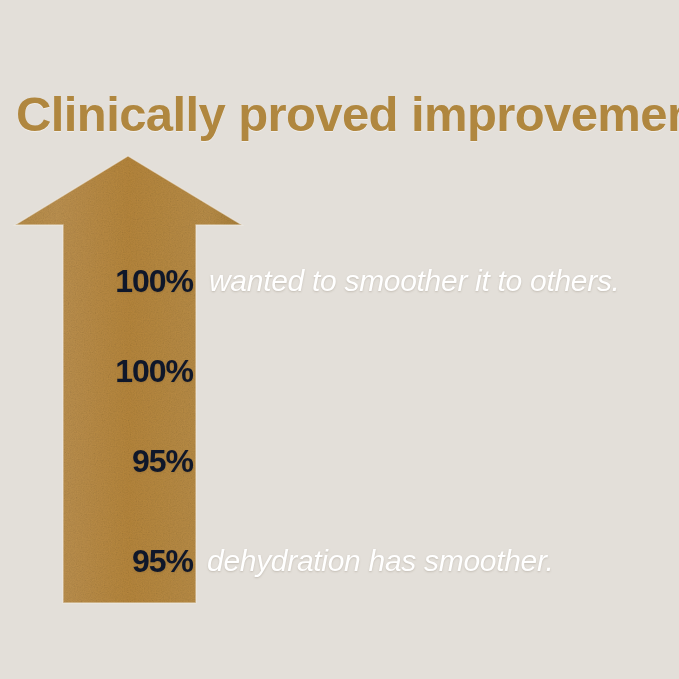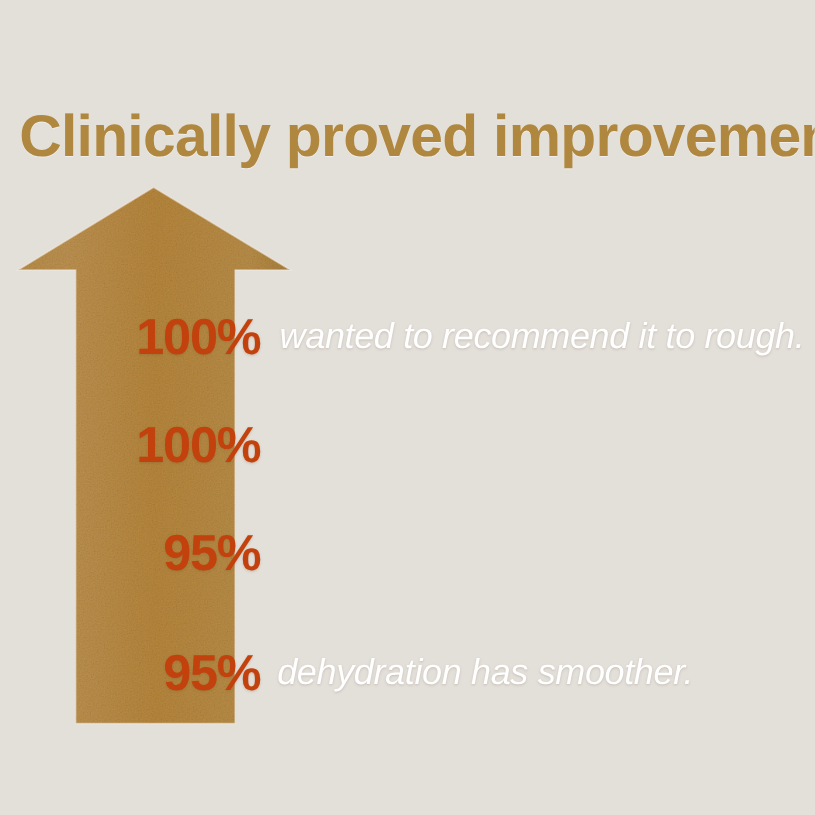--- a/index.html
+++ b/index.html
@@ -60,28 +60,27 @@
     align-items: center;
   }
   #row-0 { top: 252px; }
   #row-1 { top: 342px; }
   #row-2 { top: 432px; }
   #row-3 { top: 532px; }
 
   .stat-pct {
     width: 193px;
     text-align: right;
-    font-size: 42px;
+    font-size: 32px;
     font-weight: bold;
-    color: #c2410c;
+    color: #0f172a;
     letter-spacing: -1px;
     line-height: 1;
     text-shadow: 0 1px 2px rgba(120,90,45,0.30);
     flex: 0 0 auto;
-    margin-left: 24px;
   }
   .stat-desc {
     font-size: 30px;
     font-style: italic;
     font-weight: normal;
     color: #ffffff;
     line-height: 1;
     letter-spacing: -0.3px;
     white-space: nowrap;
     text-shadow: 0 1px 2px rgba(150,140,125,0.40);
@@ -119,21 +118,21 @@
       </defs>
       <polygon points="128,6 242,75 196,75 196,453 63,453 63,75 15,75" fill="url(#arrowFill)" filter="url(#grain)"></polygon>
       <polygon points="128,6 242,75 196,75 196,453 63,453 63,75 15,75" fill="none" stroke="#F2EDE4" stroke-width="1.4" stroke-opacity="0.55"></polygon>
     </svg>
   </div>
 
   <div id="title">Clinically proved improvement</div>
 
   <div class="stat-row" id="row-0">
     <div class="stat-pct">100%</div>
-    <div class="stat-desc">wanted to recommend it to rough.</div>
+    <div class="stat-desc">wanted to smoother it to others.</div>
   </div>
 
   <div class="stat-row" id="row-1">
     <div class="stat-pct">100%</div>
   </div>
 
   <div class="stat-row" id="row-2">
     <div class="stat-pct">95%</div>
   </div>
 

